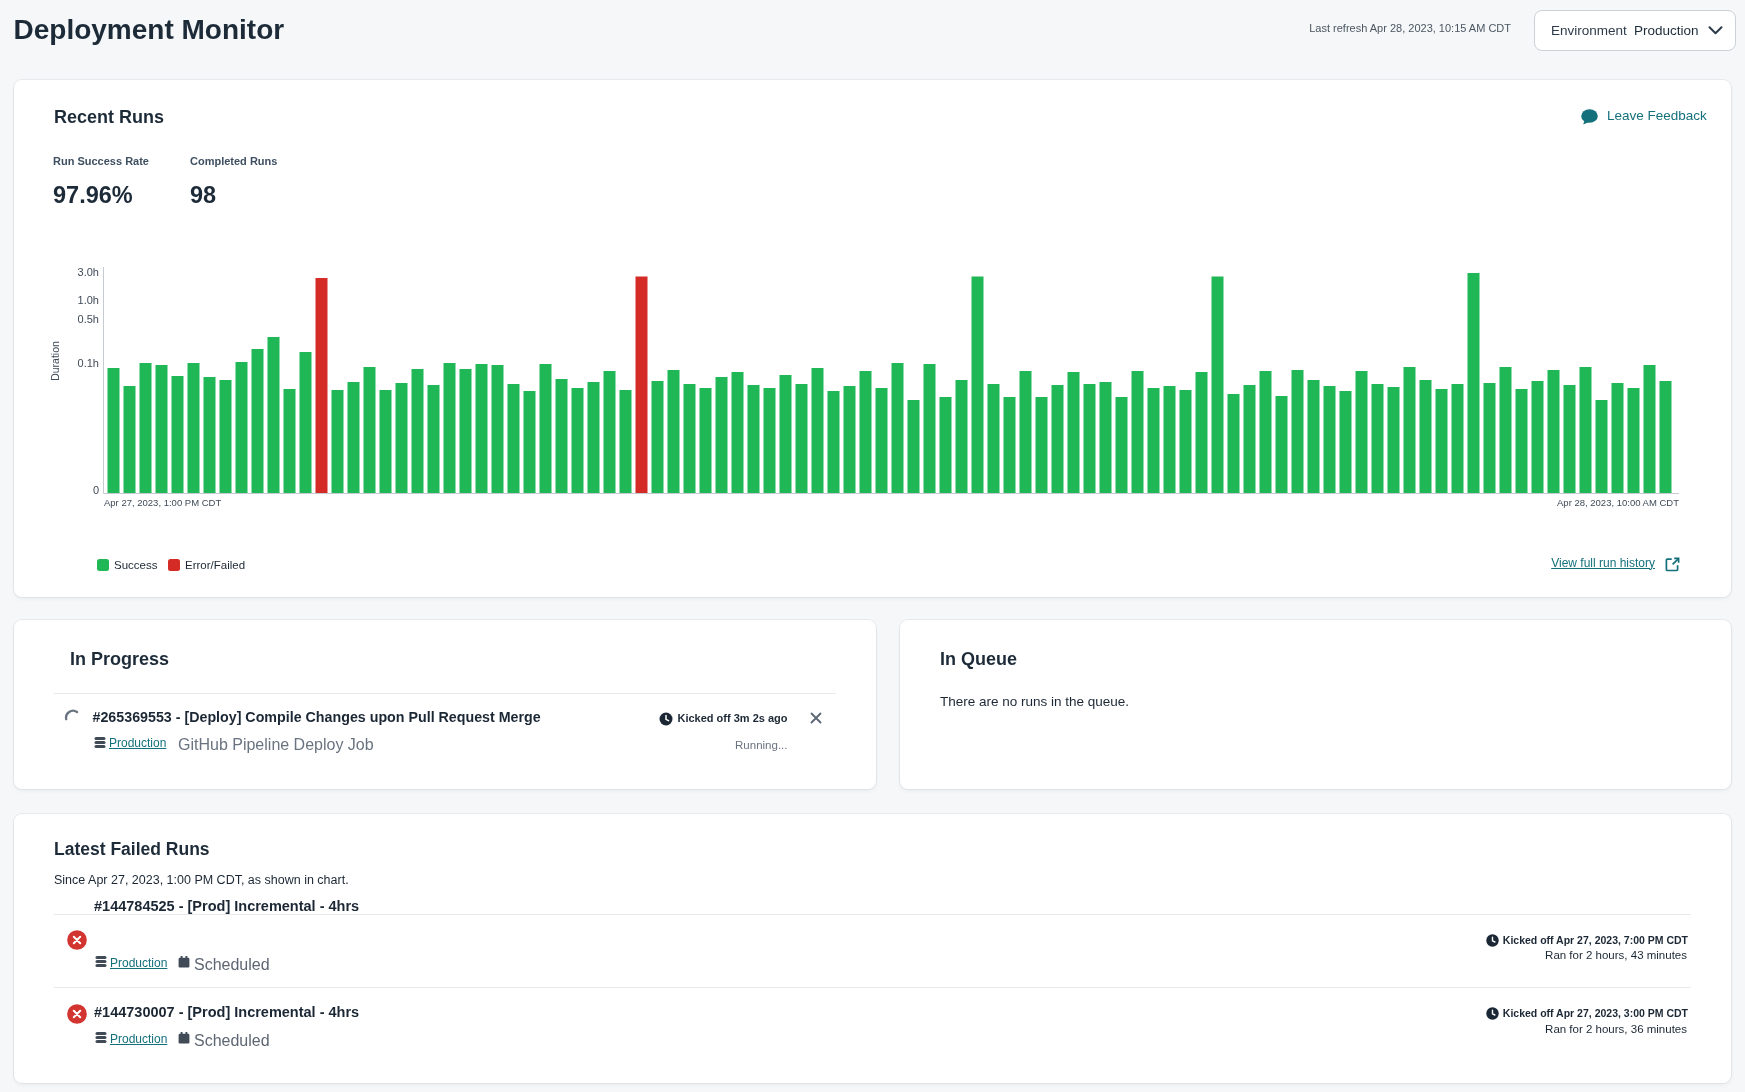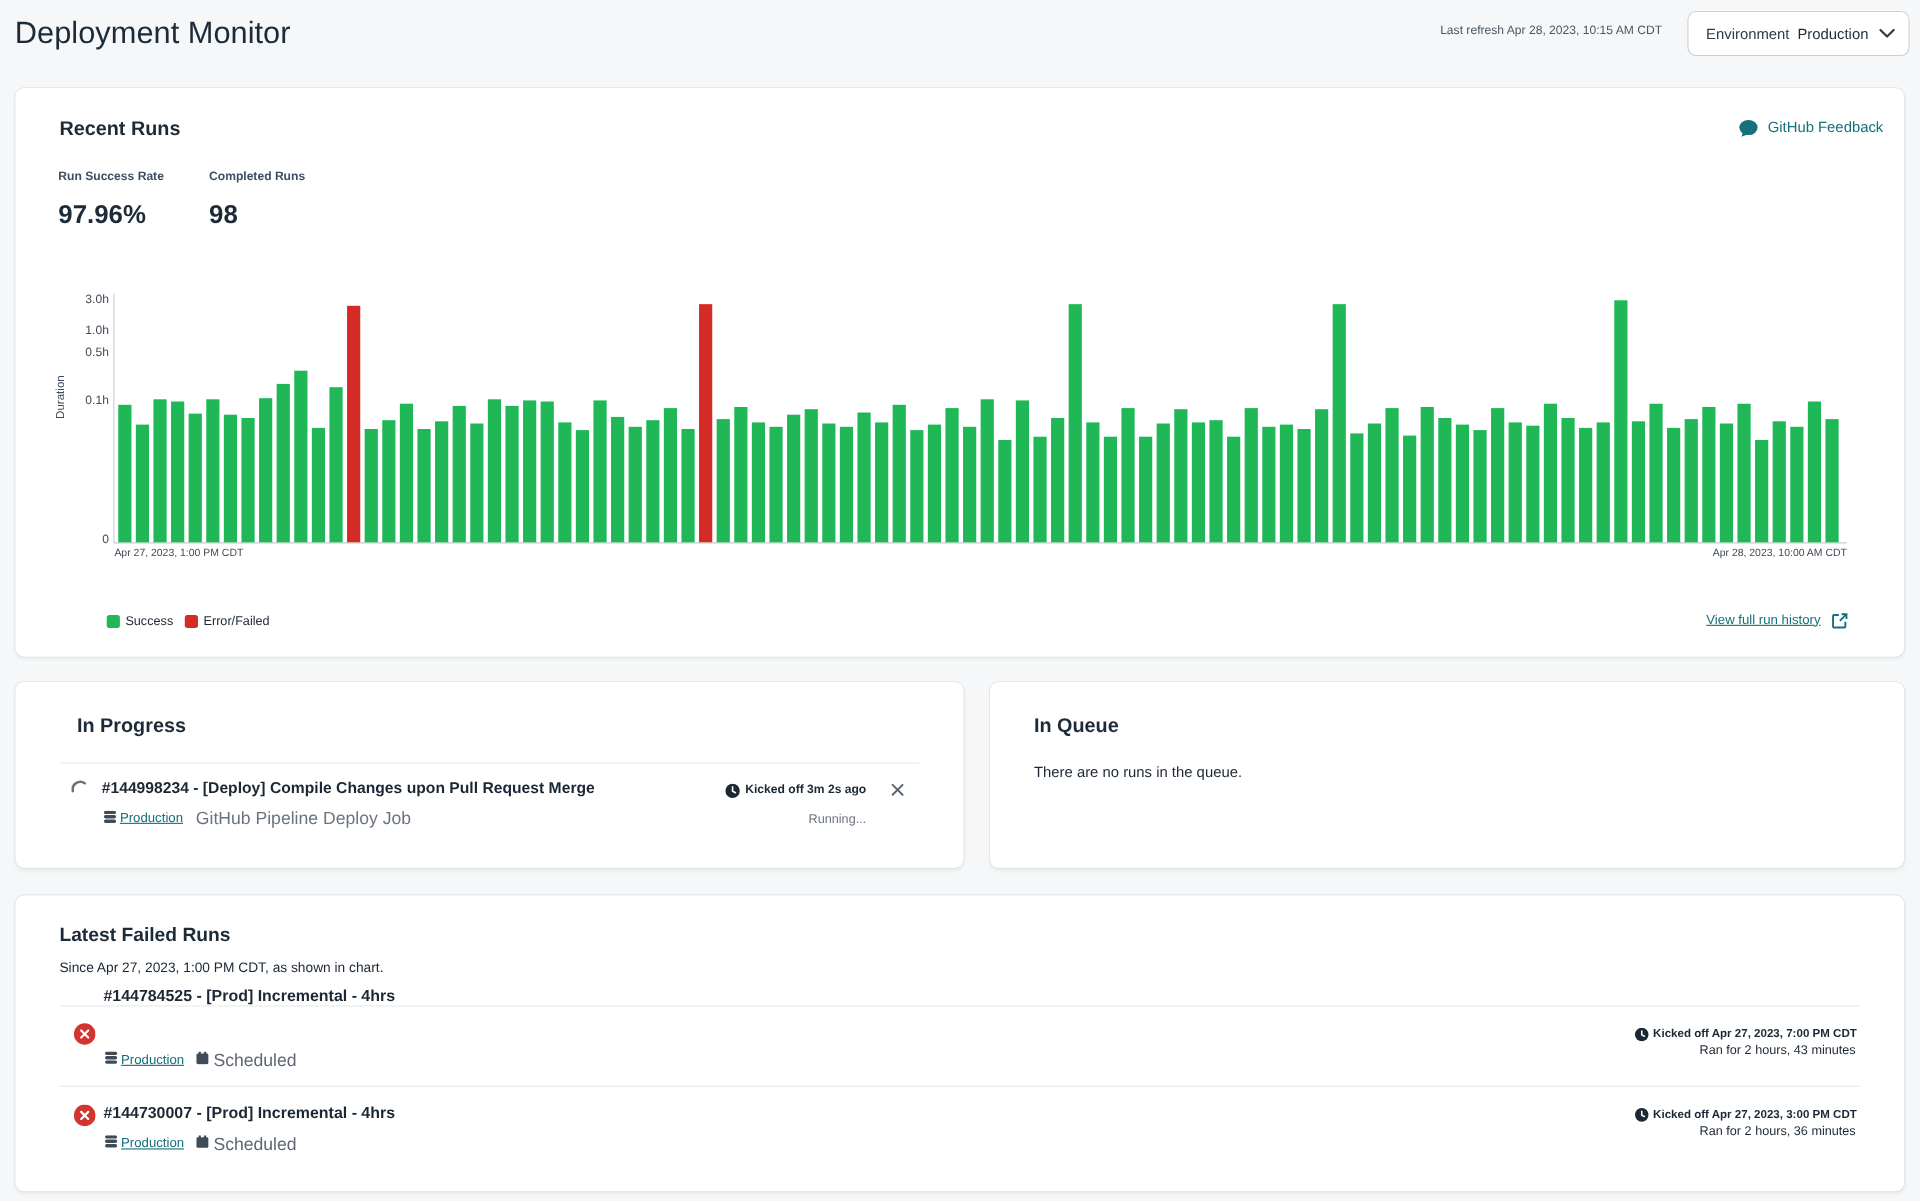--- a/index.html
+++ b/index.html
@@ -10,37 +10,37 @@
 .h2 { position:absolute; font-size:18px; font-weight:700; color:#1D2B39; line-height:1; white-space:nowrap; }
 .teal { color:#14707B; }
 .divider { position:absolute; height:1px; background:#E7E9EB; }
 .runtitle { position:absolute; font-size:14.5px; font-weight:700; color:#1B2734; line-height:1; white-space:nowrap; }
 .tagtxt { font-size:16px; color:#5D6672; line-height:1; }
 .linku { color:#14707B; text-decoration:underline; }
 .kick { position:absolute; display:flex; align-items:center; line-height:1; white-space:nowrap; }
 </style></head>
 <body>
 
-<div class="abs" style="left:13.5px; top:16px; font-size:28px; font-weight:400; color:#1D2B39; line-height:1;">Deployment Monitor</div>
+<div class="abs" style="left:13.5px; top:16px; font-size:28px; font-weight:700; color:#1D2B39; line-height:1;">Deployment Monitor</div>
 <div class="abs" style="right:234px; top:22.5px; font-size:11px; color:#4C5662; line-height:1; white-space:nowrap;">Last refresh Apr 28, 2023, 10:15 AM CDT</div>
 <div class="abs" style="left:1534px; top:10px; width:202px; height:41px; background:#fff; border:1px solid #CBD1D7; border-radius:8px;"></div>
 <div class="abs" style="left:1551px; top:23.5px; font-size:13.5px; color:#2E3B4A; line-height:1;">Environment</div>
 <div class="abs" style="left:1634px; top:23.5px; font-size:13.5px; color:#1D2B39; line-height:1;">Production</div>
 <svg class="abs" style="left:1708px; top:26px;" width="15" height="9" viewBox="0 0 15 9">
     <path d="M1.5 1.2 L7.5 7.2 L13.5 1.2" fill="none" stroke="#2E3B4A" stroke-width="2" stroke-linecap="round" stroke-linejoin="round"></path>
   </svg>
 
 <div class="card" style="left:14px; top:80px; width:1717px; height:517px;"></div>
 <div class="h2" style="left:54px; top:107.5px;">Recent Runs</div>
 
 <svg class="abs" style="left:1580px; top:108px;" width="19" height="18" viewBox="0 0 19 18">
  <ellipse cx="9.5" cy="8" rx="8.3" ry="6.8" fill="#14707B"></ellipse>
  <path d="M4.5 12.5 L3.2 16.4 L9 14 Z" fill="#14707B"></path>
 </svg>
-<div class="abs teal" style="left:1607px; top:109px; font-size:13.5px; line-height:1;">GitHub Feedback</div>
+<div class="abs teal" style="left:1607px; top:109px; font-size:13.5px; line-height:1;">Leave Feedback</div>
 
 <div class="abs" style="left:53px; top:155.5px; font-size:11px; font-weight:700; color:#3E4F61; line-height:1;">Run Success Rate</div>
 <div class="abs" style="left:190px; top:155.5px; font-size:11px; font-weight:700; color:#3E4F61; line-height:1;">Completed Runs</div>
 <div class="abs" style="left:53px; top:184px; font-size:23.5px; font-weight:700; color:#1D2B39; line-height:1;">97.96%</div>
 <div class="abs" style="left:190px; top:184px; font-size:23.5px; font-weight:700; color:#1D2B39; line-height:1;">98</div>
 
 <svg class="abs" style="left:40px; top:255px;" width="1660" height="270" viewBox="0 0 1660 270">
 <line x1="63.5" y1="12" x2="63.5" y2="238.5" stroke="#C6CBD1" stroke-width="1"></line>
 <line x1="63.5" y1="238.5" x2="1639" y2="238.5" stroke="#C6CBD1" stroke-width="1"></line>
 <rect x="67.5" y="113" width="12" height="125" fill="#20B857"></rect>
@@ -165,21 +165,21 @@
  <path d="M14.2 2.8 L8.6 8.4" fill="none" stroke="#14707B" stroke-width="1.7"></path>
 </svg>
 
 <div class="card" style="left:14px; top:620px; width:862px; height:169px;"></div>
 <div class="h2" style="left:54px; top:649.5px;margin-left:16px;">In Progress</div>
 <div class="divider" style="left:54px; top:693px; width:782px;"></div>
 
 <svg class="abs" style="left:64px; top:707px;" width="16" height="16" viewBox="0 0 16 16">
  <path d="M2.2 12.2 A 7 7 0 0 1 13 5" fill="none" stroke="#6A7480" stroke-width="2.3" stroke-linecap="round"></path>
 </svg>
-<div class="runtitle" style="left:92.5px; top:710px; font-size:14.25px;">#144998234 - [Deploy] Compile Changes upon Pull Request Merge</div>
+<div class="runtitle" style="left:92.5px; top:710px; font-size:14.25px;">#265369553 - [Deploy] Compile Changes upon Pull Request Merge</div>
 <svg class="abs" style="left:93.5px; top:736.5px;" width="12" height="12" viewBox="0 0 12 12">
     <g fill="#414B58">
       <rect x="0.5" y="0" width="11" height="3.1" rx="1.55"></rect>
       <rect x="0.5" y="4" width="11" height="3.1" rx="1.55"></rect>
       <rect x="0.5" y="8" width="11" height="3.1" rx="1.55"></rect>
     </g>
   </svg>
 <div class="abs" style="left:109px; top:737px; font-size:12px; line-height:1;"><span class="teal linku">Production</span></div>
 <div class="abs tagtxt" style="left:178px; top:737px; color:#6A7480;">GitHub Pipeline Deploy Job</div>
 

